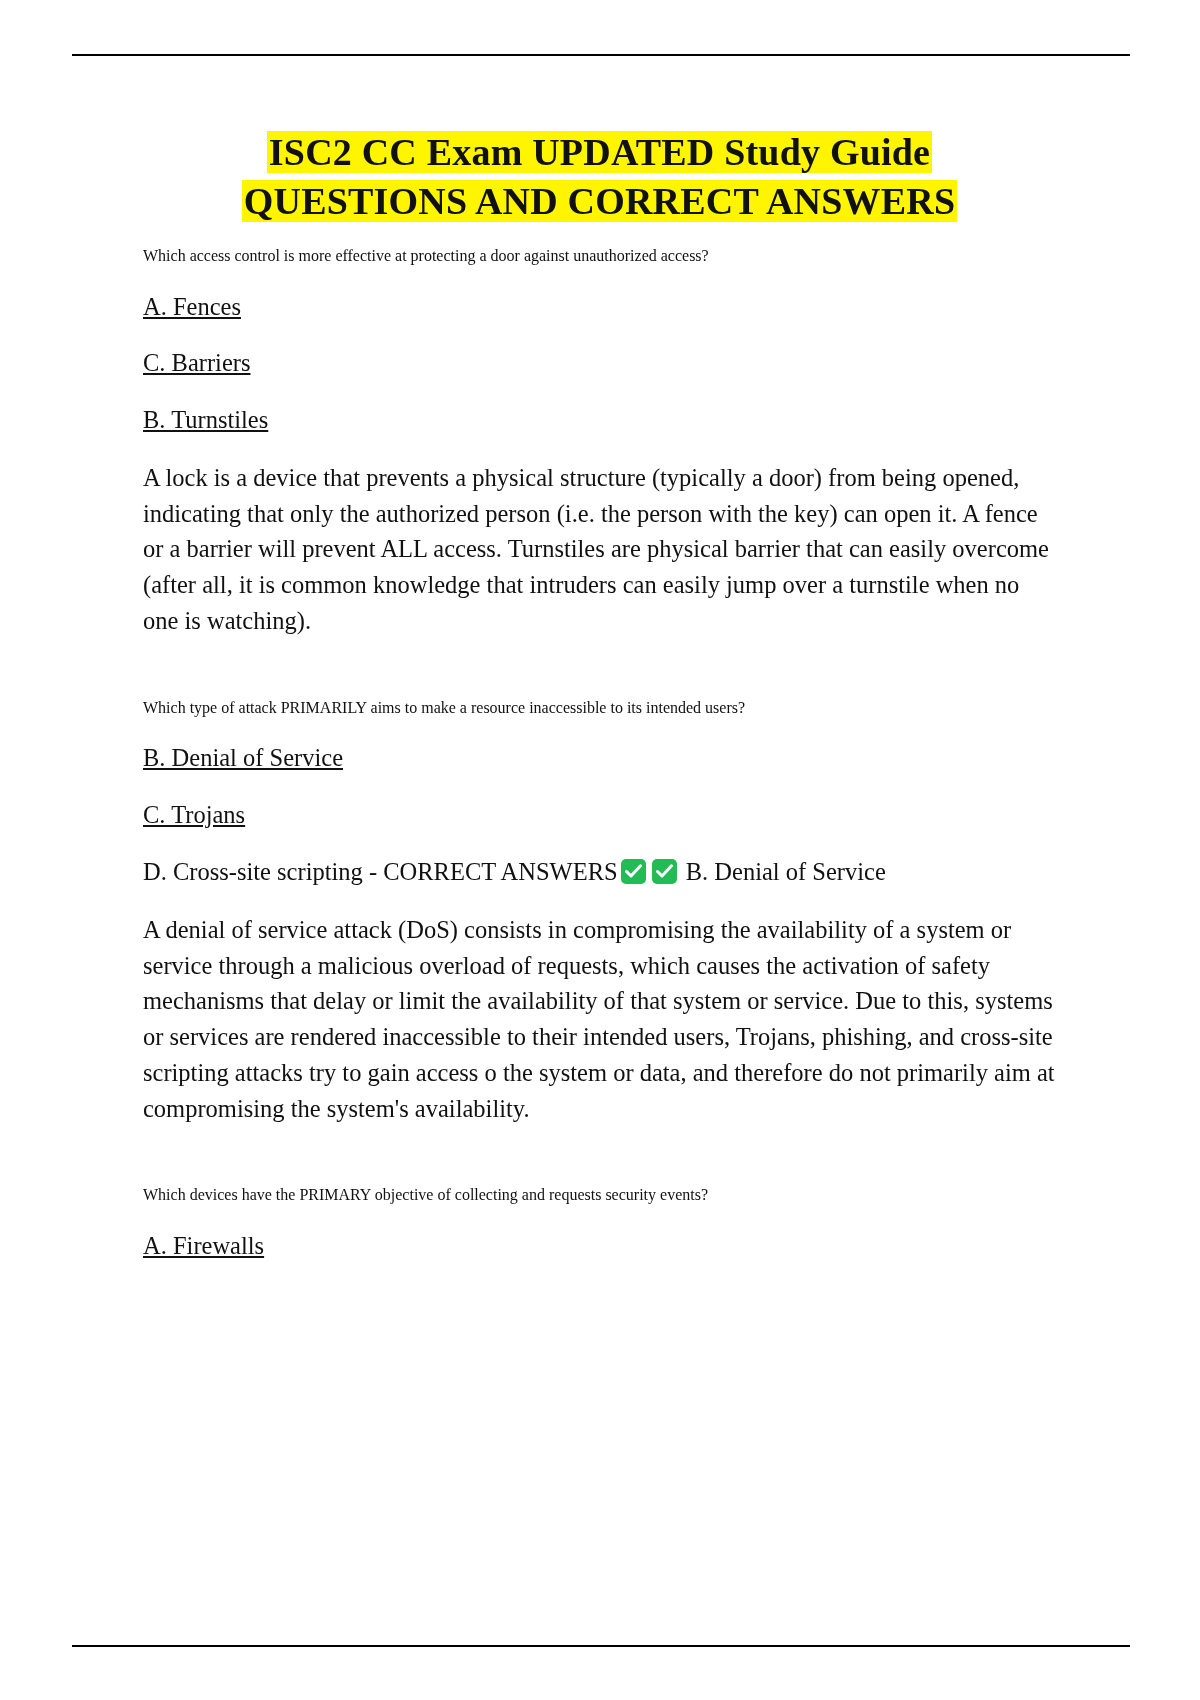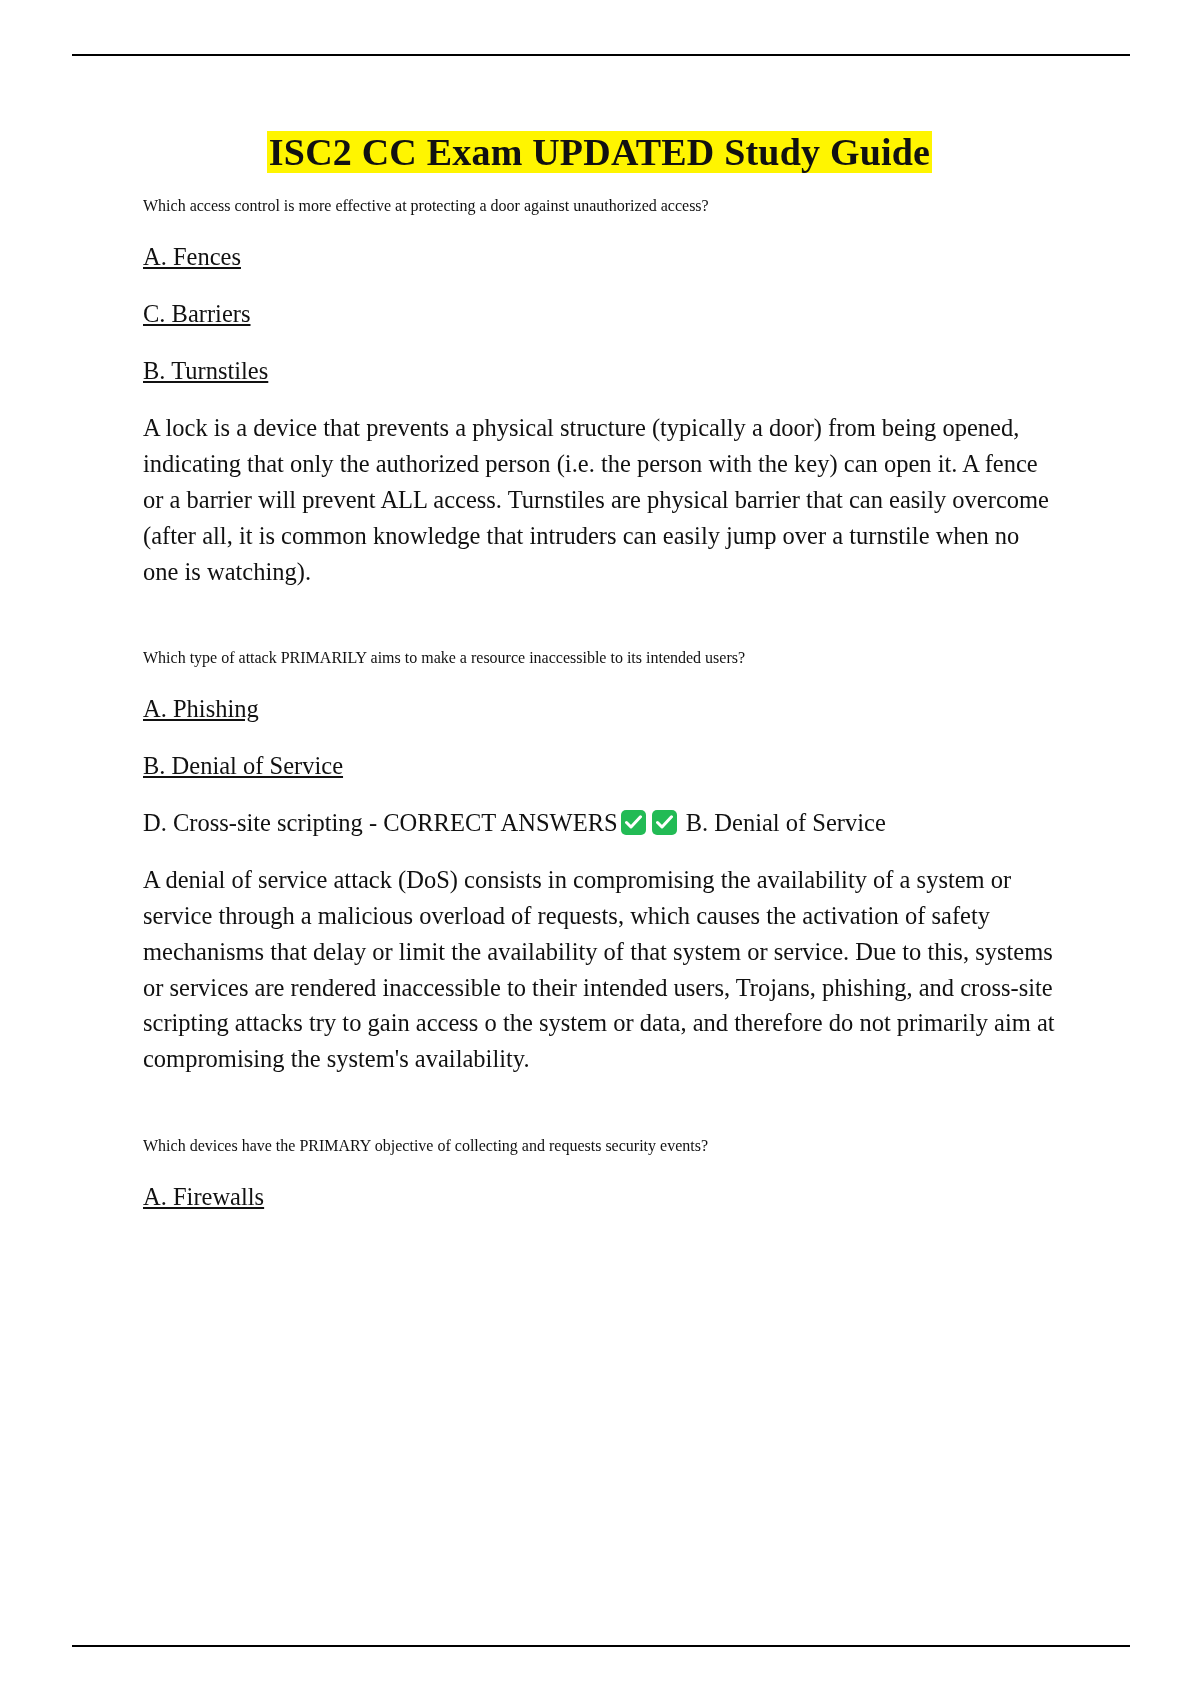--- a/index.html
+++ b/index.html
@@ -100,33 +100,34 @@
 
 <div class="page">
 
   <div class="rule rule-top"></div>
   <div class="rule rule-bottom"></div>
 
   <div class="content">
 
     <h1 class="title">
       <span class="hl">ISC2 CC Exam UPDATED Study Guide</span><br>
+      <span class="hl">QUESTIONS AND CORRECT ANSWERS</span>
     </h1>
 
     <p class="para">Which access control is more effective at protecting a door against unauthorized access?</p>
     <p class="opt">A. Fences</p>
     <p class="opt">C. Barriers</p>
     <p class="opt">B. Turnstiles</p>
     <p class="expl">A lock is a device that prevents a physical structure (typically a door) from being opened, indicating that only the authorized person (i.e. the person with the key) can open it. A fence or a barrier will prevent ALL access. Turnstiles are physical barrier that can easily overcome (after all, it is common knowledge that intruders can easily jump over a turnstile when no one is watching).</p>
 
     <div class="gap"></div>
 
     <p class="para">Which type of attack PRIMARILY aims to make a resource inaccessible to its intended users?</p>
-    <p class="opt">A. Phishing</p>
     <p class="opt">B. Denial of Service</p>
+    <p class="opt">C. Trojans</p>
     <p class="ans-line"><span>D. Cross-site scripting - CORRECT ANSWERS</span><span class="check"><svg width="17" height="15" viewBox="0 0 17 15">
             <path d="M1.5 7.5 L6 12 L15.5 1.8" stroke="#ffffff" stroke-width="3" fill="none" stroke-linecap="round" stroke-linejoin="round"></path>
           </svg></span><span class="check"><svg width="17" height="15" viewBox="0 0 17 15">
             <path d="M1.5 7.5 L6 12 L15.5 1.8" stroke="#ffffff" stroke-width="3" fill="none" stroke-linecap="round" stroke-linejoin="round"></path>
           </svg></span> <span>B. Denial of Service</span></p>
     <p class="expl">A denial of service attack (DoS) consists in compromising the availability of a system or service through a malicious overload of requests, which causes the activation of safety mechanisms that delay or limit the availability of that system or service. Due to this, systems or services are rendered inaccessible to their intended users, Trojans, phishing, and cross-site scripting attacks try to gain access o the system or data, and therefore do not primarily aim at compromising the system's availability.</p>
 
     <div class="gap"></div>
 
     <p class="para">Which devices have the PRIMARY objective of collecting and requests security events?</p>

